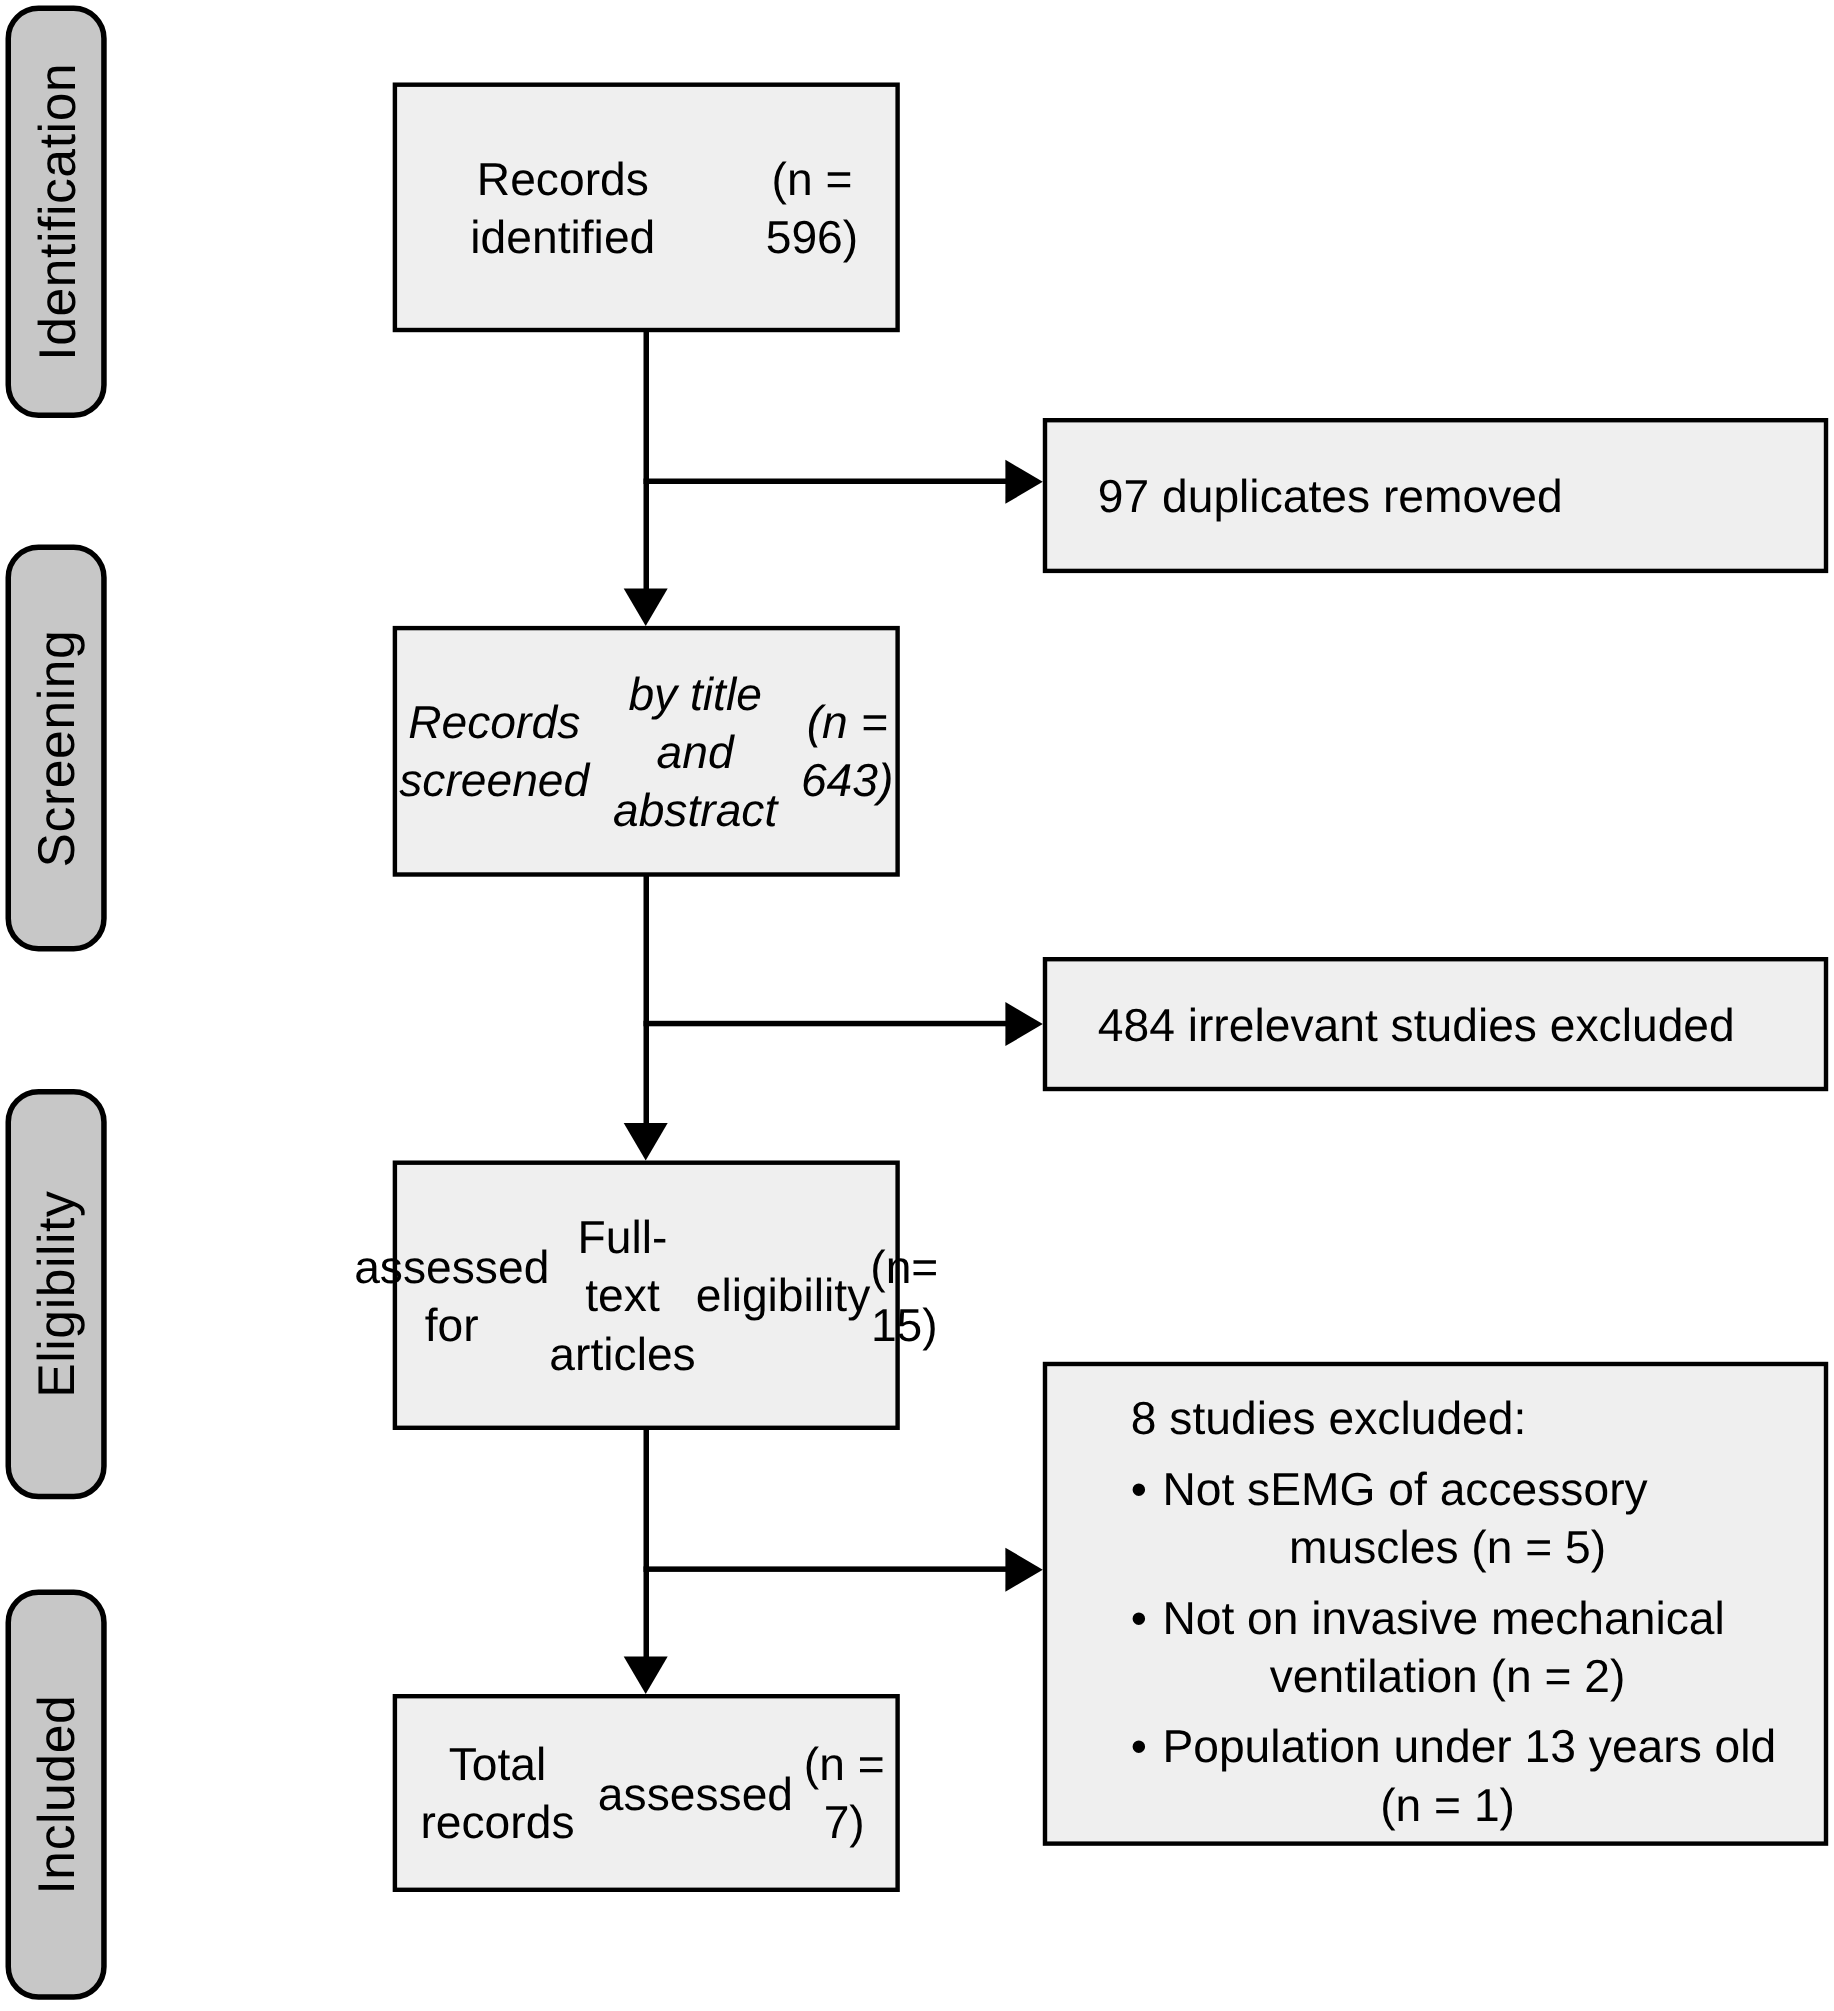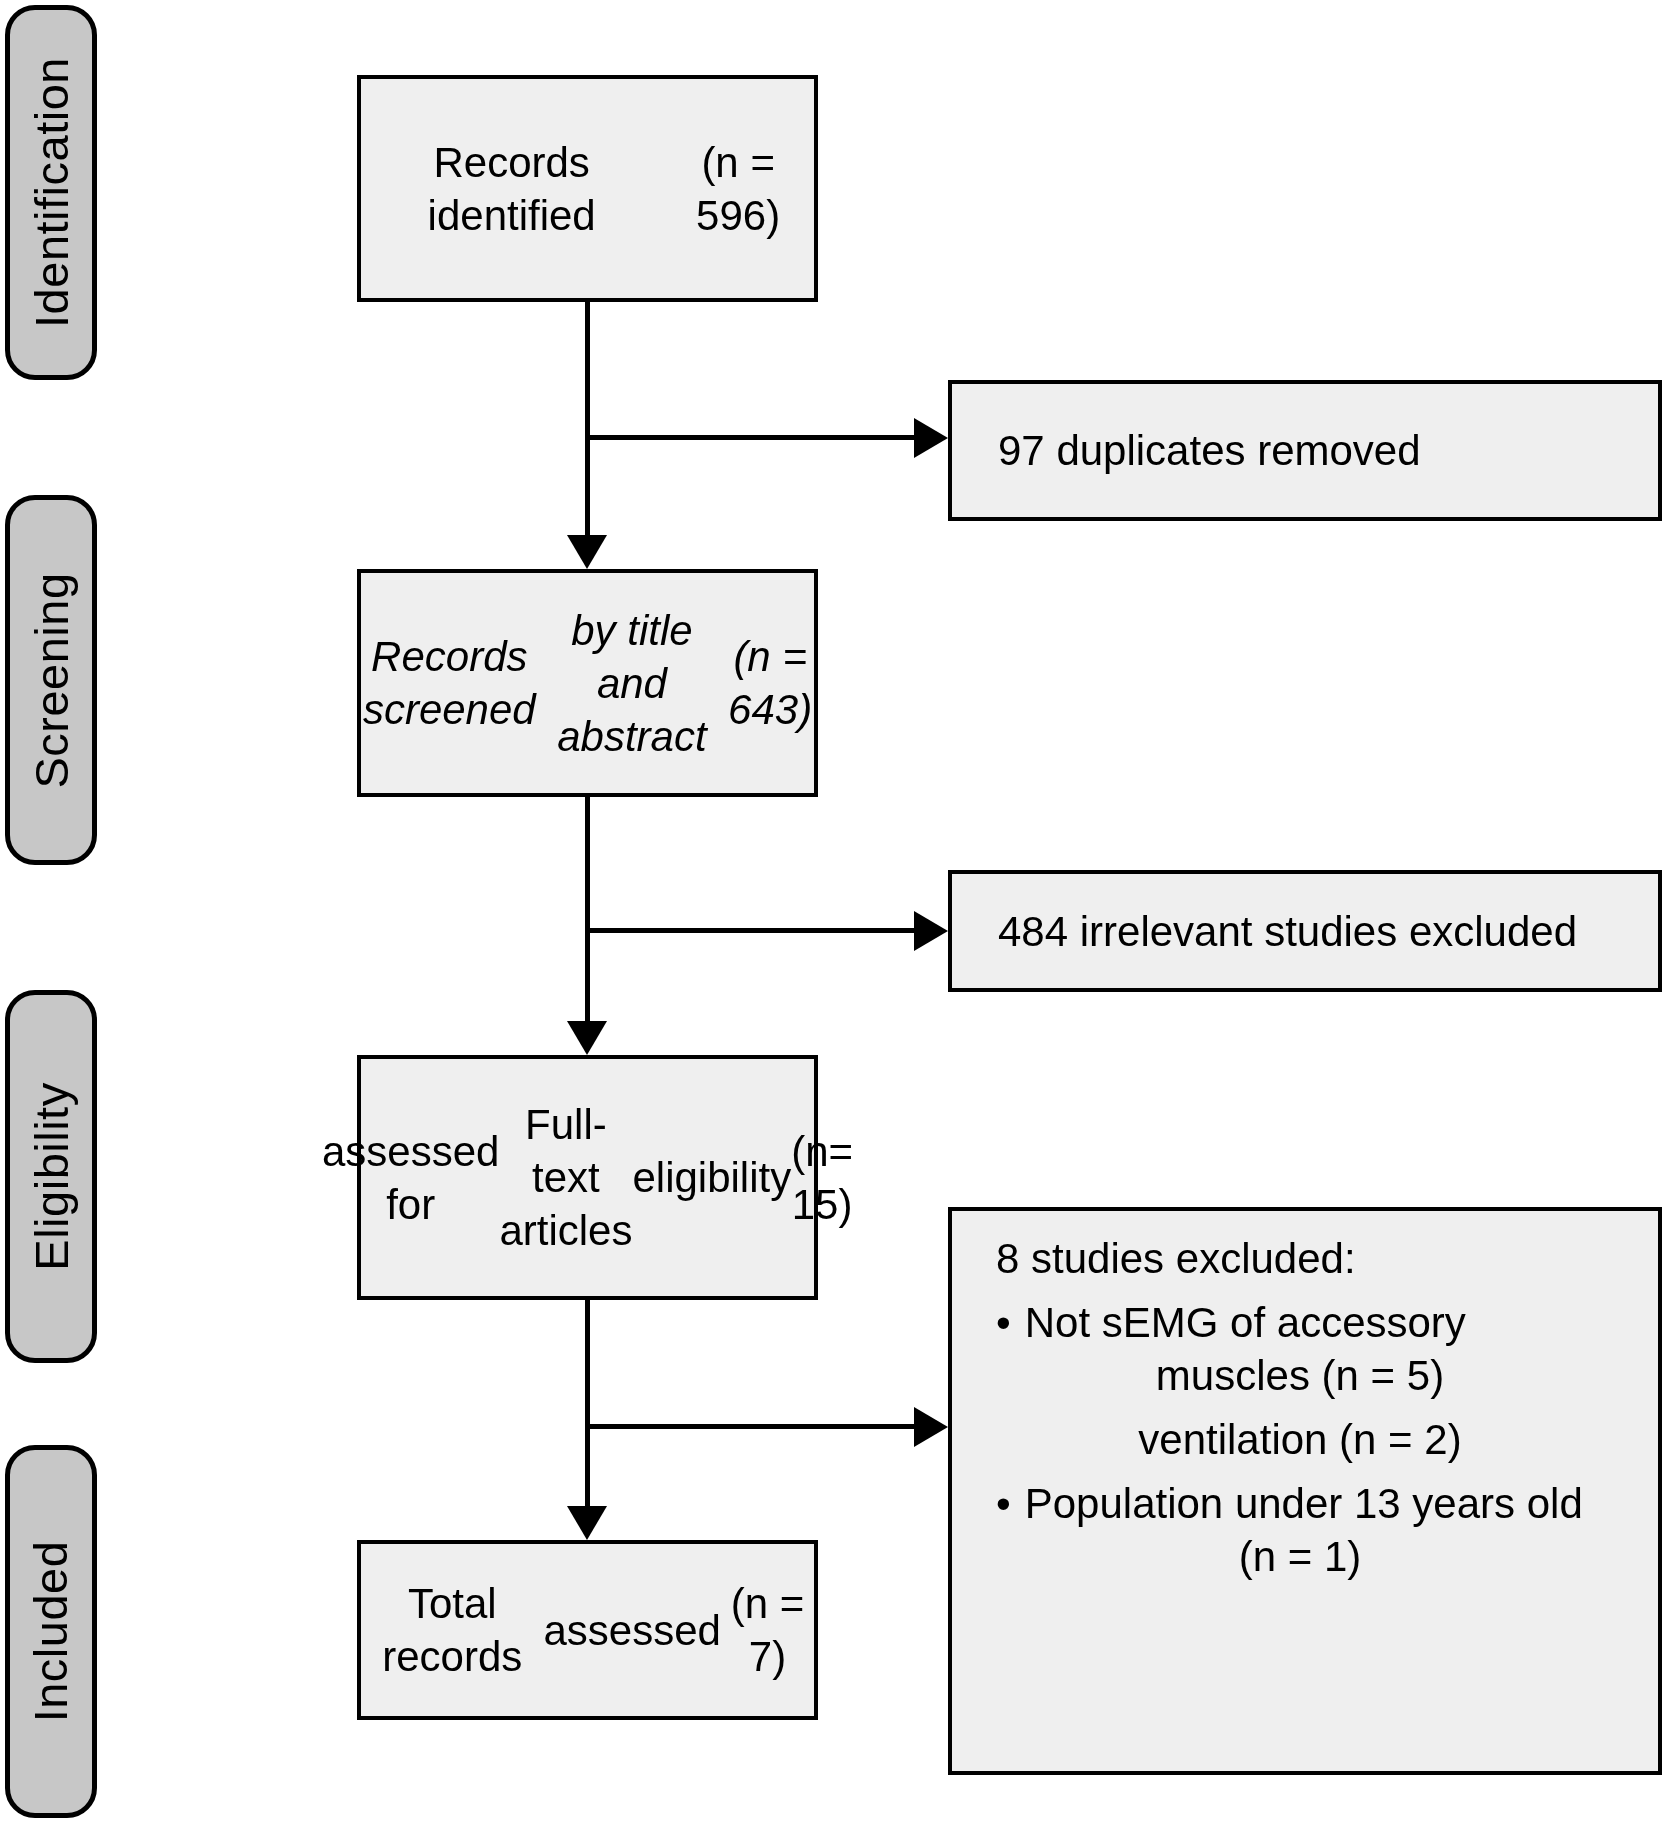--- a/index.html
+++ b/index.html
@@ -110,29 +110,32 @@
   </div>
 
   <div class="sbox single" style="top:380px;height:141px;">
     <span>97 duplicates removed</span>
   </div>
 
   <div class="sbox single" style="top:870px;height:122px;">
     <span>484 irrelevant studies excluded</span>
   </div>
 
-  <div class="sbox excl" style="top:1207px;height:568px;">
+  <div class="sbox excl" style="top:1238px;height:440px;padding-left:32px;">
     <div class="excl-title">8 studies excluded:</div>
     <div class="excl-item">
       <div class="first">
         <span class="bullet">•</span><span>Not sEMG of accessory</span>
       </div>
       <div class="rest">muscles (n = 5)</div>
     </div>
     <div class="excl-item">
+      <div class="first">
+        <span class="bullet">•</span><span>Not on invasive mechanical</span>
+      </div>
       <div class="rest">ventilation (n = 2)</div>
     </div>
     <div class="excl-item">
       <div class="first">
         <span class="bullet">•</span><span>Population under 13 years old</span>
       </div>
       <div class="rest">(n = 1)</div>
     </div>
   </div>
 

